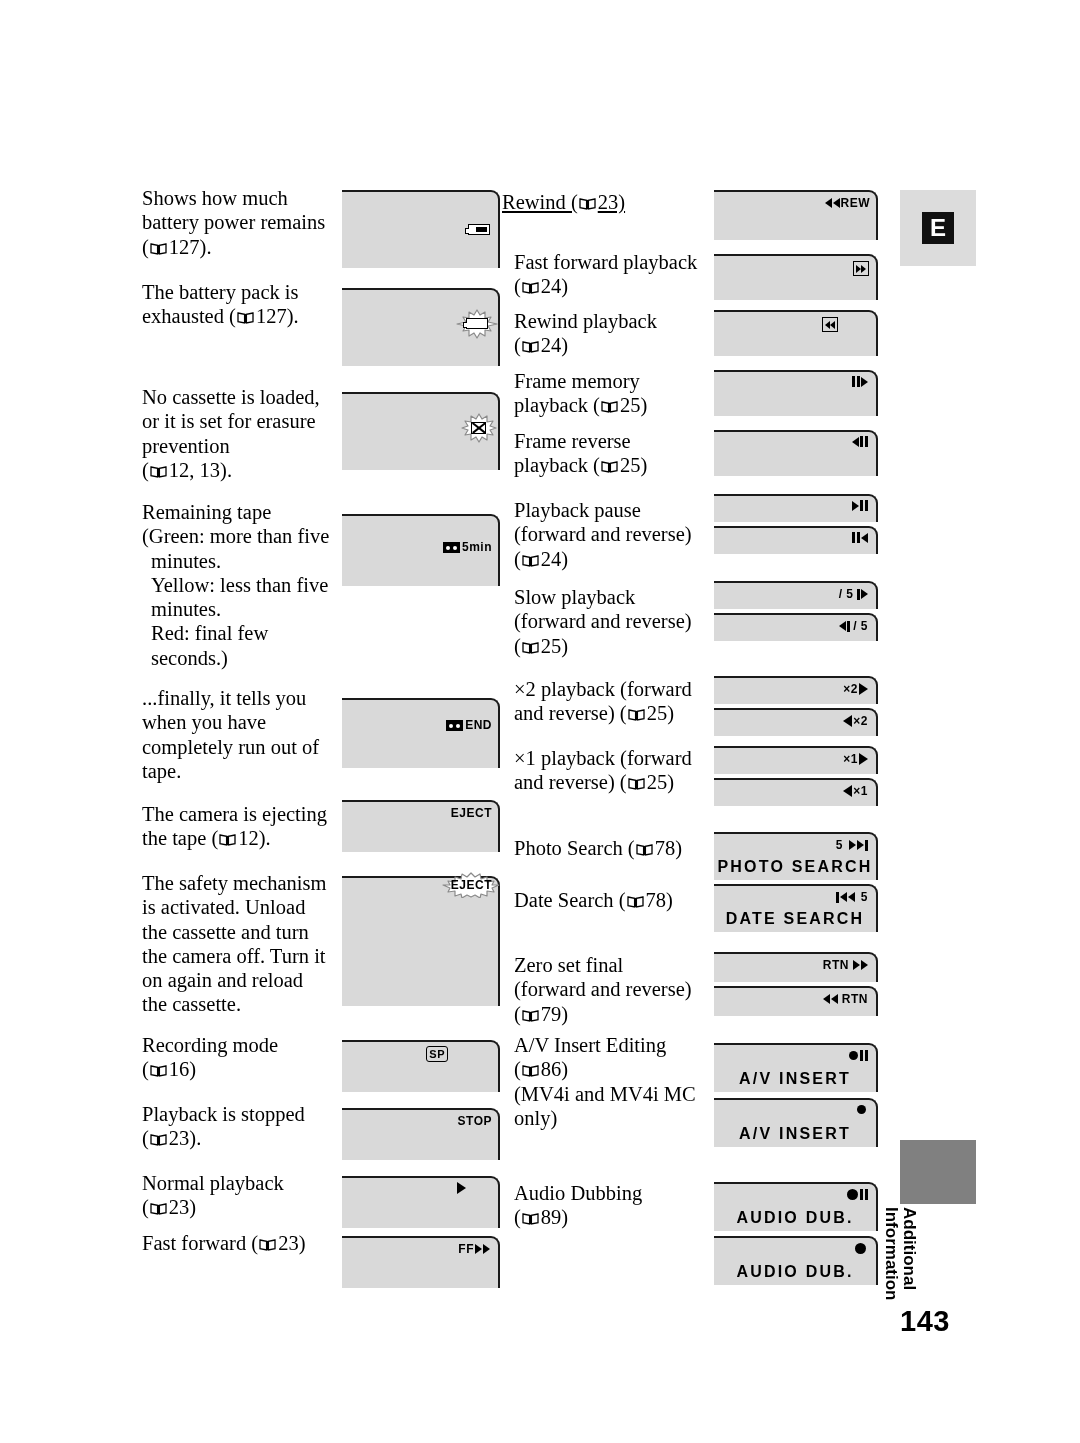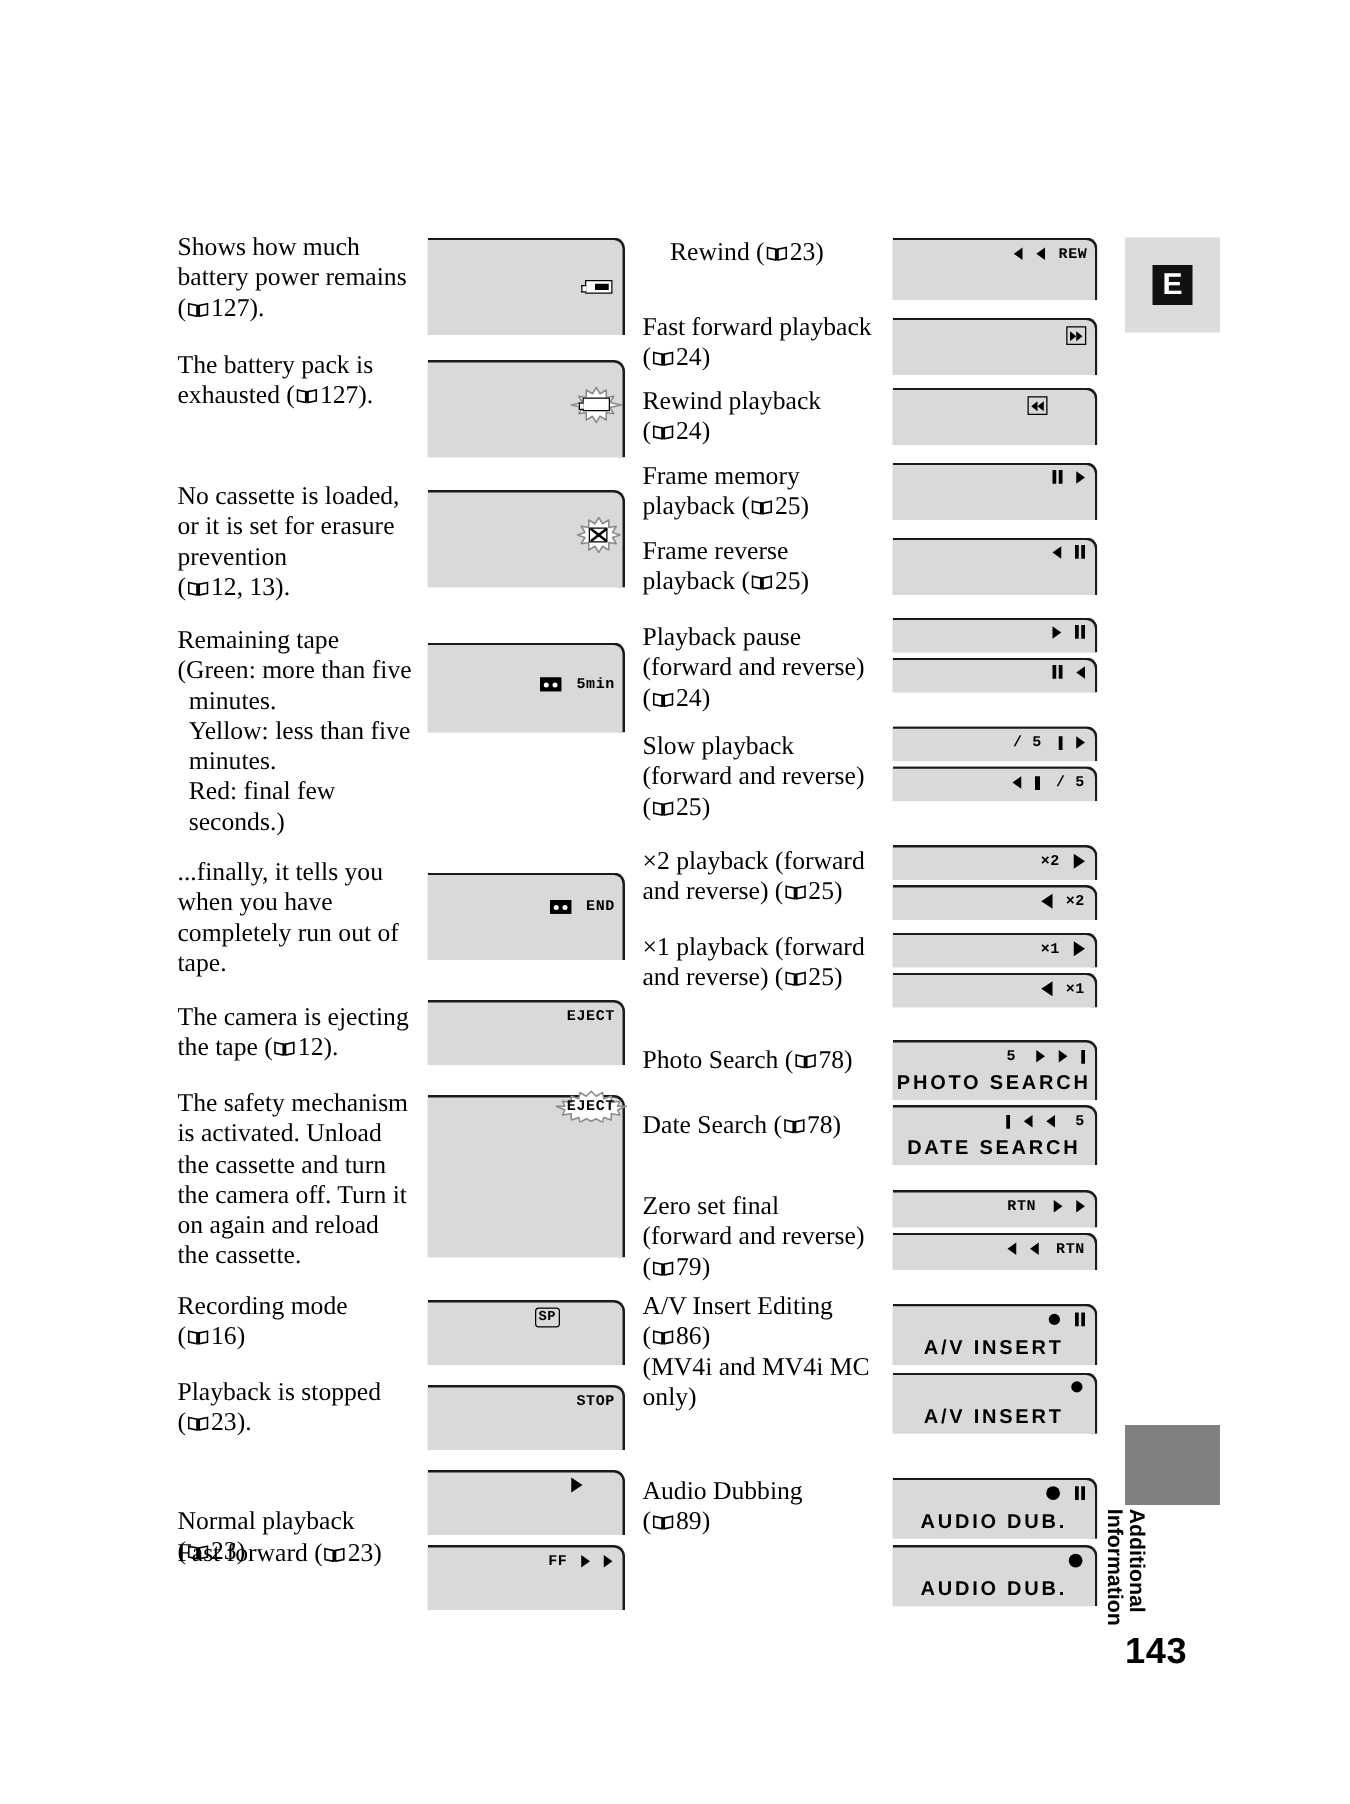--- a/index.html
+++ b/index.html
@@ -48,30 +48,30 @@
     background: #d9d9d9;
     border-top: 2.5px solid #1a1a1a;
     border-right: 2.5px solid #1a1a1a;
     border-top-right-radius: 9px;
     box-sizing: border-box;
   }
   .panel .icon-slot {
     position: absolute;
     top: 3px;
     right: 6px;
-    font-family: Liberation Mono, monospace;
+    font-family: Liberation Sans, sans-serif;
     font-size: 12px;
     font-weight: bold;
     letter-spacing: 0.5px;
     line-height: 14px;
     white-space: nowrap;
     color: #000;
     display: flex;
     align-items: center;
-    gap: 11px;
+    gap: 1px;
   }
   .panel .icon-slot.mid { right: 52px; }
   .panel .bottom-label {
     position: absolute;
     left: 0; right: 0;
     bottom: 4px;
     text-align: center;
     font-family: "Liberation Sans", sans-serif;
     font-size: 16px;
     font-weight: bold;
@@ -284,21 +284,21 @@
 
     <div class="entry-text" style="position:absolute;left:142px;top:1102px;width:205px;">
       <span>Playback is stopped</span><br>
       (<span class="book"><svg width="17" height="13" viewBox="0 0 17 13">
             <path d="M1 2 L7.6 3.4 L7.6 12 L1 10.6 Z" fill="#fff" stroke="#000" stroke-width="1.3"></path>
             <path d="M16 2 L9.4 3.4 L9.4 12 L16 10.6 Z" fill="#fff" stroke="#000" stroke-width="1.3"></path>
             <rect x="7.6" y="3" width="1.8" height="9" fill="#000"></rect>
           </svg></span>23).
     </div>
 
-    <div class="entry-text" style="position:absolute;left:142px;top:1171px;width:205px;margin-top:34px;">
+    <div class="entry-text" style="position:absolute;left:142px;top:1171px;width:205px;">
       <span>Normal playback</span><br>
       (<span class="book"><svg width="17" height="13" viewBox="0 0 17 13">
             <path d="M1 2 L7.6 3.4 L7.6 12 L1 10.6 Z" fill="#fff" stroke="#000" stroke-width="1.3"></path>
             <path d="M16 2 L9.4 3.4 L9.4 12 L16 10.6 Z" fill="#fff" stroke="#000" stroke-width="1.3"></path>
             <rect x="7.6" y="3" width="1.8" height="9" fill="#000"></rect>
           </svg></span>23)
     </div>
 
     <div class="entry-text" style="position:absolute;left:142px;top:1231px;width:230px;">
       Fast forward (<span class="book"><svg width="17" height="13" viewBox="0 0 17 13">
@@ -394,21 +394,21 @@
       <span class="icon-slot" style="top:4px;right:8px;">
         <span>FF</span>
           <span class="g tri-r-s"></span>
           <span class="g tri-r-s"></span>
       </span>
     </div>
   </div>
 
   <div>
 
-    <div class="entry-text" style="position:absolute;left:536px;top:190px;width:215px;">
+    <div class="entry-text" style="position:absolute;left:502px;top:190px;width:215px;text-decoration:underline;">
       Rewind (<span class="book"><svg width="17" height="13" viewBox="0 0 17 13">
             <path d="M1 2 L7.6 3.4 L7.6 12 L1 10.6 Z" fill="#fff" stroke="#000" stroke-width="1.3"></path>
             <path d="M16 2 L9.4 3.4 L9.4 12 L16 10.6 Z" fill="#fff" stroke="#000" stroke-width="1.3"></path>
             <rect x="7.6" y="3" width="1.8" height="9" fill="#000"></rect>
           </svg></span>23)
     </div>
 
     <div class="entry-text" style="position:absolute;left:514px;top:250px;width:215px;">
       <span>Fast forward playback</span><br>
       (<span class="book"><svg width="17" height="13" viewBox="0 0 17 13">

